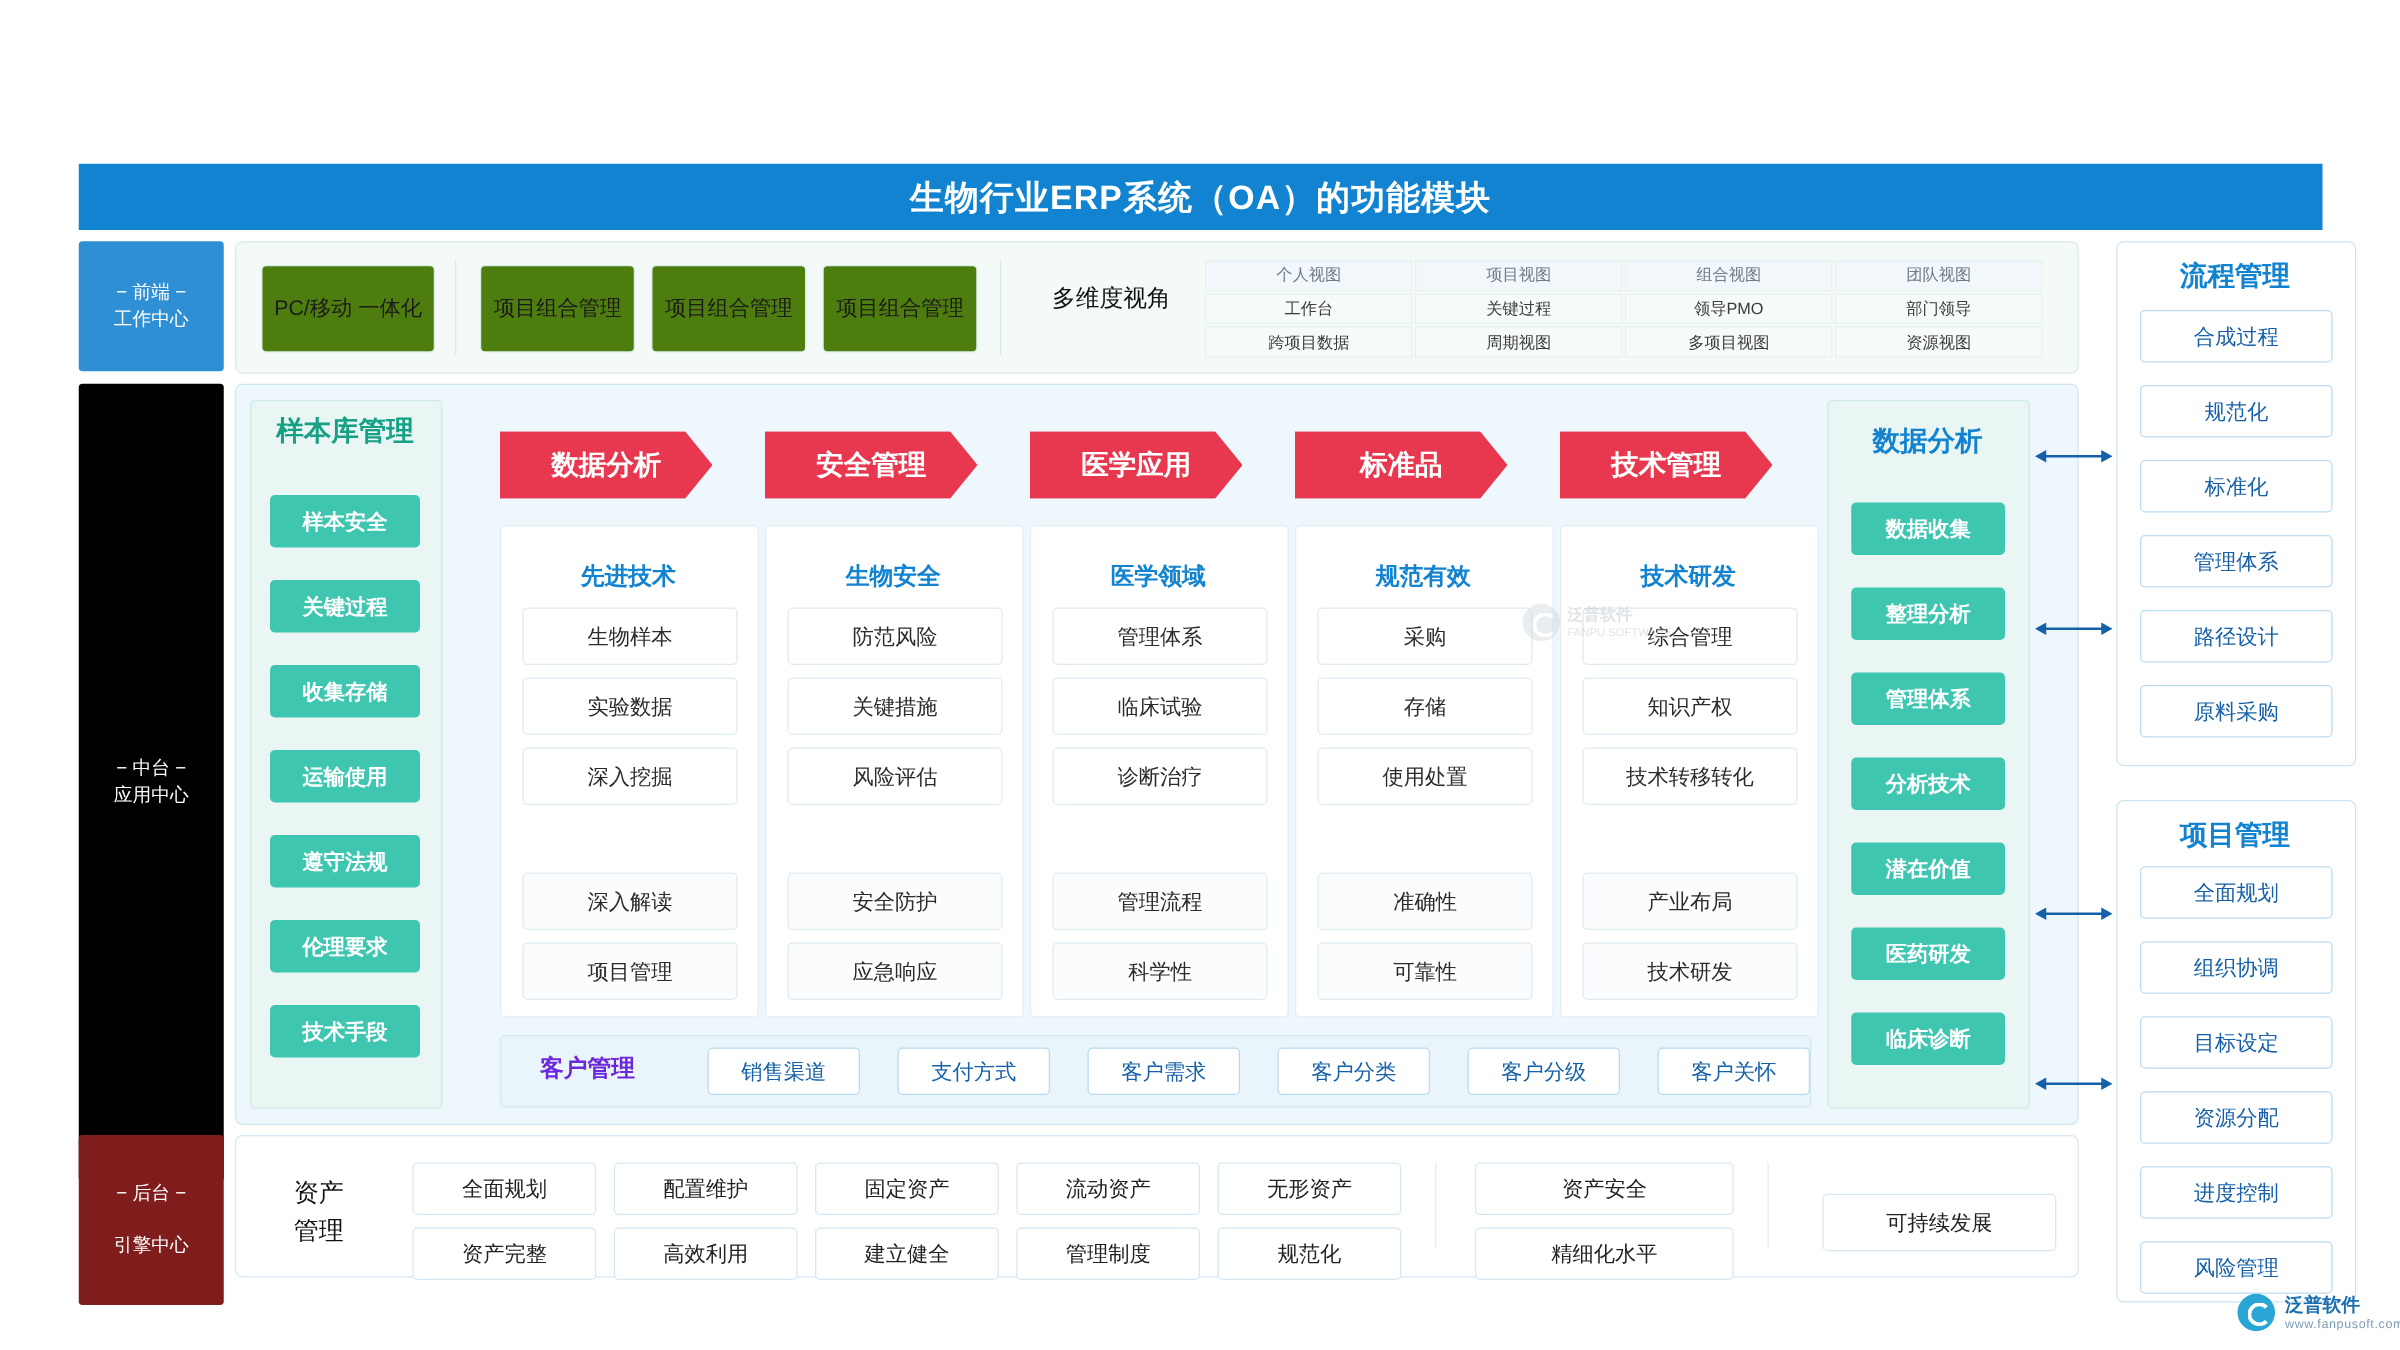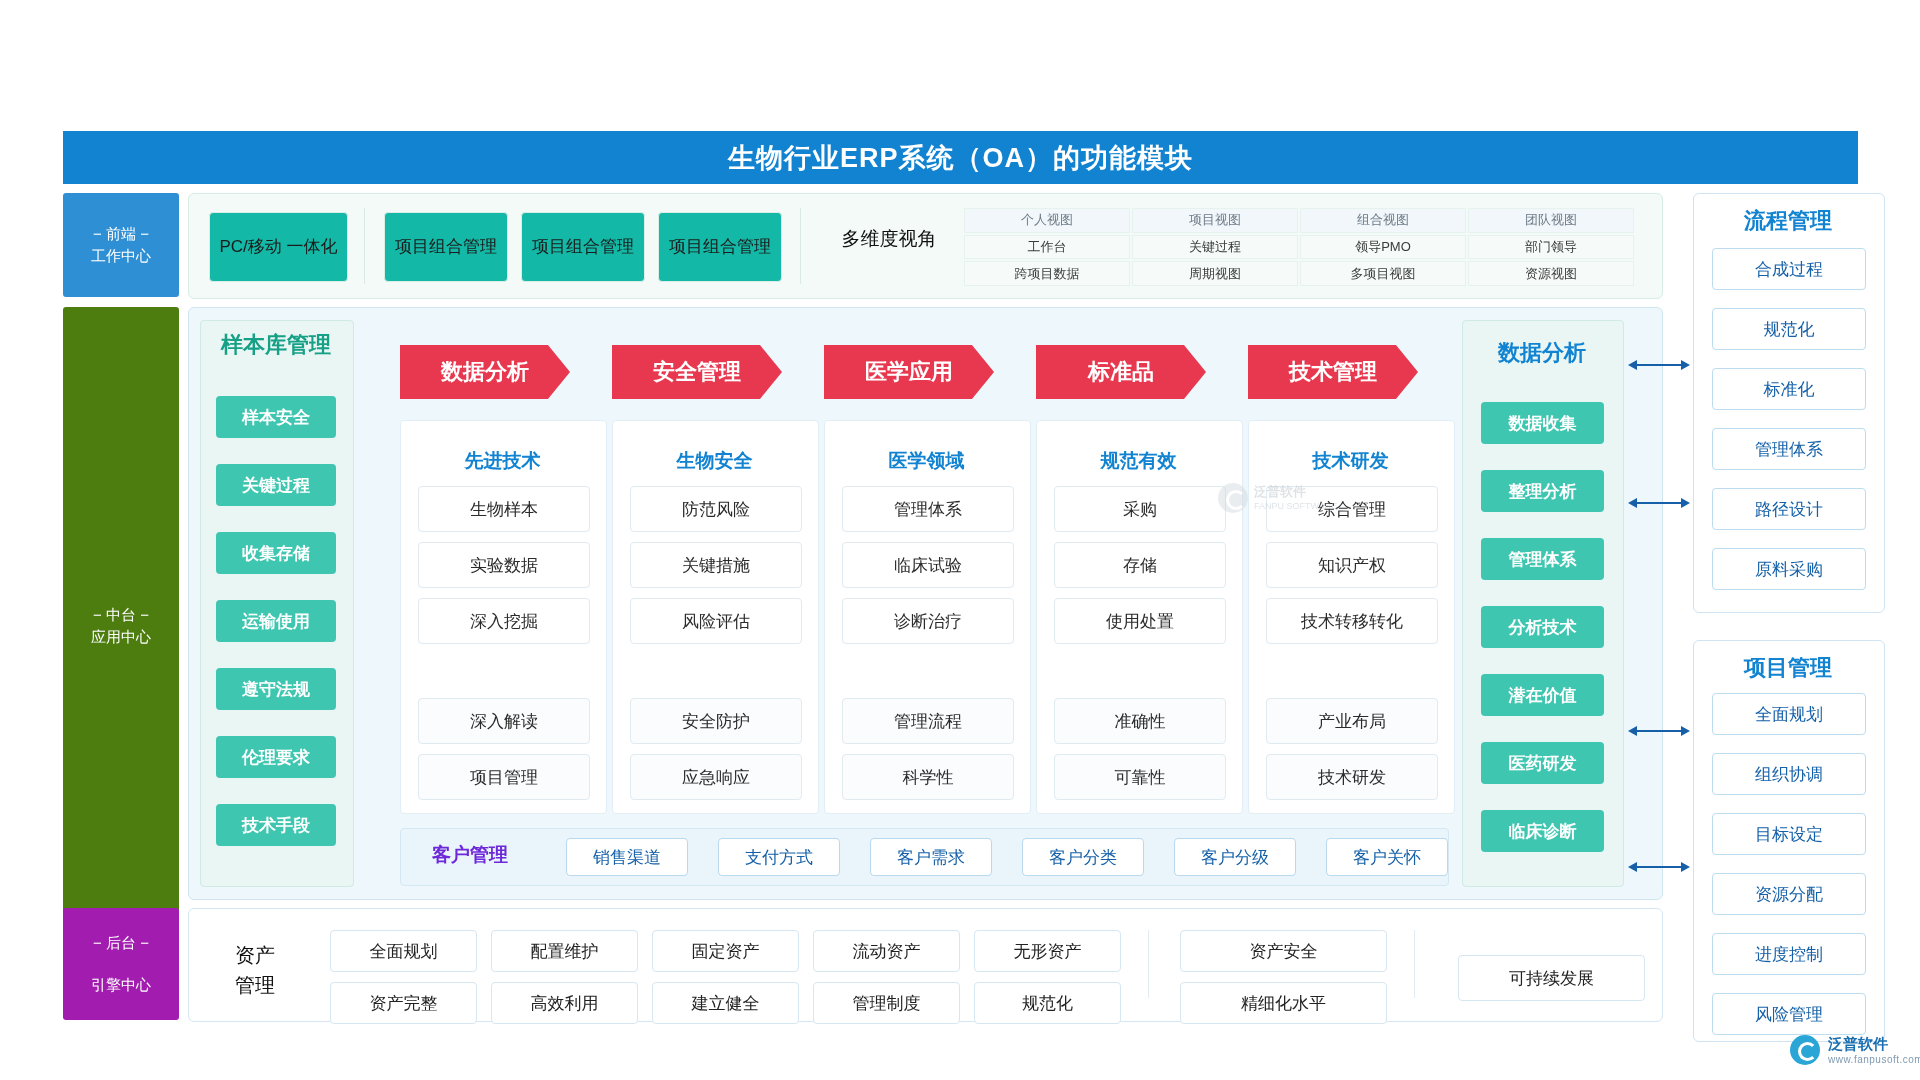--- a/index.html
+++ b/index.html
@@ -18,34 +18,34 @@
     font-size:27px;font-weight:bold;letter-spacing:1px;
   }
 
   
   .stage{
     position:absolute;left:63px;width:116px;
     display:flex;flex-direction:column;align-items:center;justify-content:center;
     color:#fff;font-size:15px;line-height:1.5;text-align:center;border-radius:3px;
   }
   .stage-front{top:193px;height:104px;background:#2f8fd4;}
-  .stage-mid{top:307px;height:638px;background:#4d7c0f;}
-  .stage-back{top:908px;height:112px;background:#a21caf;gap:20px;}
+  .stage-mid{top:307px;height:638px;background:#000000;}
+  .stage-back{top:908px;height:136px;background:#7f1d1d;gap:20px;}
 
   
   .panel{
     position:absolute;background:#fff;border:1px solid #cfe3f2;border-radius:6px;
   }
   .panel-top{left:188px;top:193px;width:1473px;height:104px;background:#f3faf8;border-color:#d7ece4;}
   .panel-mid{left:188px;top:307px;width:1473px;height:591px;background:#eef7fb;border-color:#cfe6f1;}
   .panel-bottom{left:188px;top:908px;width:1473px;height:112px;background:#fff;border-color:#d6e7f3;}
 
   
   .top-cell{
-    position:absolute;top:18px;height:68px;background:#14b8a6;border:1px solid #dbeee6;border-radius:4px;
+    position:absolute;top:18px;height:68px;background:#4d7c0f;border:1px solid #dbeee6;border-radius:4px;
     display:flex;align-items:center;justify-content:center;text-align:center;
     color:#1b1b1b;font-size:17px;line-height:1.35;
   }
   .topc1{left:20px;width:137px;}
   .topc2{left:195px;width:122px;}
   .topc3{left:332px;width:122px;}
   .topc4{left:469px;width:122px;}
   .vsep{position:absolute;top:14px;height:76px;width:1px;background:#dbe9e3;}
   .sep1{left:175px;} .sep2{left:611px;}
   .multi-label{

